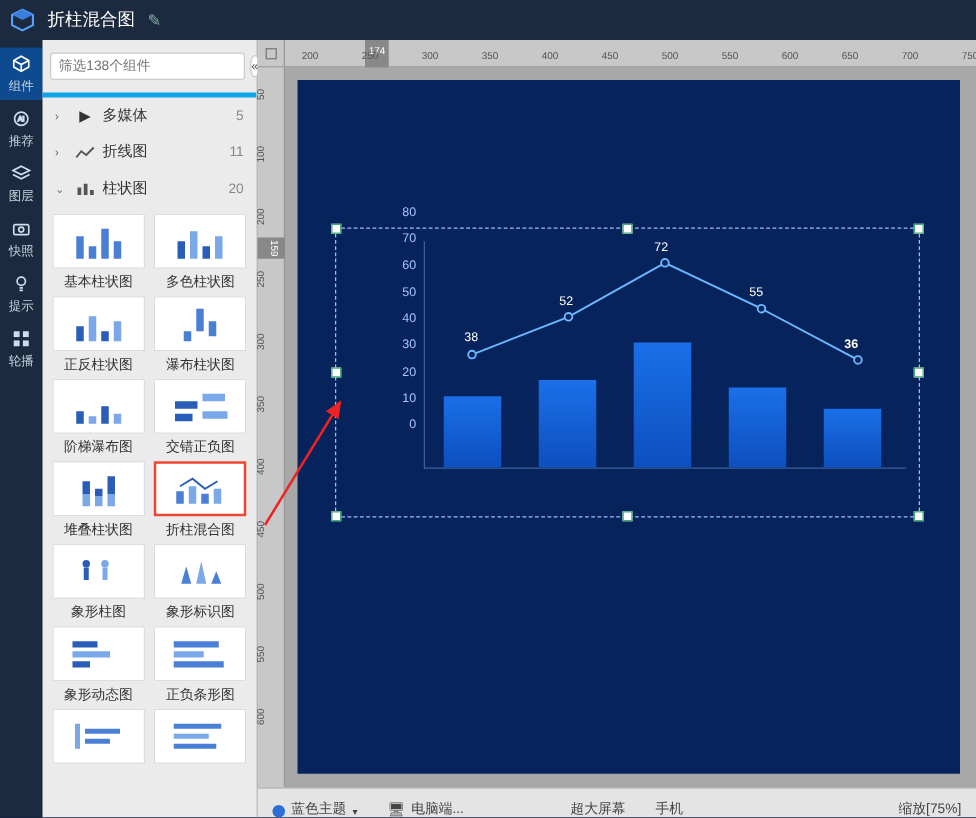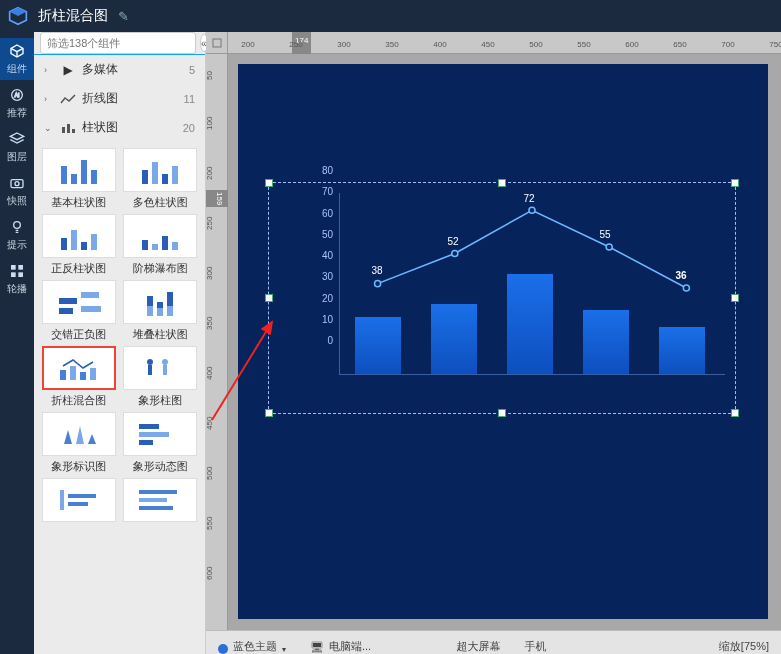--- a/index.html
+++ b/index.html
@@ -12,21 +12,21 @@
 .edit-icon { color: #8aa; font-size: 13px; cursor: pointer; }
 
 
 .rail { position: absolute; left: 0; top: 32px; width: 34px; height: 622px; background: #1b2a3e; display: flex; flex-direction: column; align-items: center; padding-top: 6px; gap: 2px; }
 .rail-item { width: 34px; height: 42px; display: flex; flex-direction: column; align-items: center; justify-content: center; color: #c8d4e0; font-size: 10px; cursor: pointer; gap: 2px; }
 .rail-item.active { background: #0d4a8f; }
 .rail-icon { width: 18px; height: 18px; display: flex; align-items: center; justify-content: center; }
 
 
 .panel { position: absolute; left: 34px; top: 32px; width: 172px; height: 622px; background: #ebebeb; border-right: 1px solid #ccc; display: flex; flex-direction: column; }
-.search-row { display: flex; align-items: center; padding: 0 6px; gap: 4px; border-bottom: 1px solid #0ea5e9; }
+.search-row { display: flex; align-items: center; padding: 10px 6px; gap: 4px; border-bottom: 4px solid #0ea5e9; }
 .search-input { flex: 1; height: 22px; border: 1px solid #ccc; border-radius: 3px; padding: 0 6px; font-size: 11px; color: #888; background: #fff; }
 .collapse-btn { width: 18px; height: 18px; border-radius: 50%; background: #fff; border: 1px solid #ccc; display: flex; align-items: center; justify-content: center; font-size: 10px; color: #555; cursor: pointer; }
 
 .cat-list { overflow-y: auto; flex: 1; }
 .cat-row { display: flex; align-items: center; padding: 6px 10px; font-size: 12px; color: #333; cursor: pointer; gap: 6px; }
 .cat-row .exp { width: 10px; font-size: 9px; color: #666; }
 .cat-row .cicon { width: 16px; height: 14px; display: inline-flex; align-items: center; justify-content: center; }
 .cat-row .clabel { flex: 1; }
 .cat-row .count { color: #888; font-size: 11px; }
 
@@ -216,20 +216,30 @@
               <i style="height:12px"></i>
               <i style="height:20px"></i>
               <i style="height:8px"></i>
               <i style="height:16px"></i>
             </div>
           </div>
           <span class="thumb-label">正反柱状图</span>
         </div>
       <div class="thumb">
           <div class="thumb-box">
+            <div class="mini-bars">
+              <i style="height:8px"></i>
+              <i style="height:18px;margin-bottom:8px"></i>
+              <i style="height:12px;margin-bottom:4px"></i>
+            </div>
+          </div>
+          <span class="thumb-label">瀑布柱状图</span>
+        </div>
+      <div class="thumb">
+          <div class="thumb-box">
             <div class="mini-bars multi">
               <i style="height:10px"></i>
               <i style="height:6px"></i>
               <i style="height:14px"></i>
               <i style="height:8px"></i>
             </div>
           </div>
           <span class="thumb-label">阶梯瀑布图</span>
         </div>
       <div class="thumb">
@@ -288,20 +298,30 @@
         </div>
       <div class="thumb">
           <div class="thumb-box">
             <svg width="50" height="28">
               <rect x="4" y="4" width="20" height="5" fill="#2a5db8"></rect>
               <rect x="4" y="12" width="30" height="5" fill="#7aa8e8"></rect>
               <rect x="4" y="20" width="14" height="5" fill="#2a5db8"></rect>
             </svg>
           </div>
           <span class="thumb-label">象形动态图</span>
+        </div>
+      <div class="thumb">
+          <div class="thumb-box">
+            <svg width="50" height="28">
+              <rect x="4" y="4" width="36" height="5" fill="#4a7fd6"></rect>
+              <rect x="4" y="12" width="24" height="5" fill="#7aa8e8"></rect>
+              <rect x="4" y="20" width="40" height="5" fill="#4a7fd6"></rect>
+            </svg>
+          </div>
+          <span class="thumb-label">正负条形图</span>
         </div>
       <div class="thumb">
           <div class="thumb-box">
             <svg width="50" height="28">
               <rect x="6" y="4" width="4" height="20" fill="#7aa8e8"></rect>
               <rect x="14" y="8" width="28" height="4" fill="#4a7fd6"></rect>
               <rect x="14" y="16" width="20" height="4" fill="#4a7fd6"></rect>
             </svg>
           </div>
         </div>

